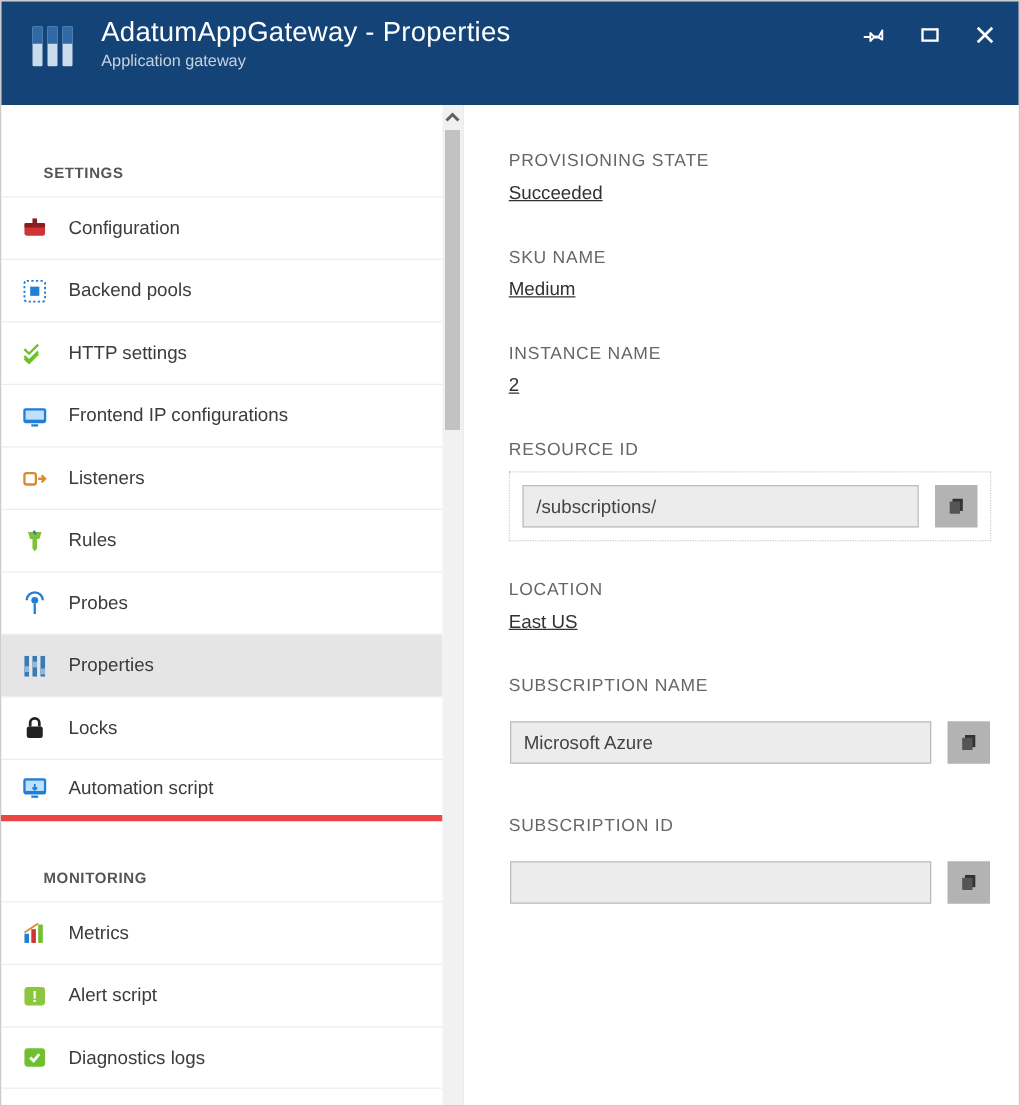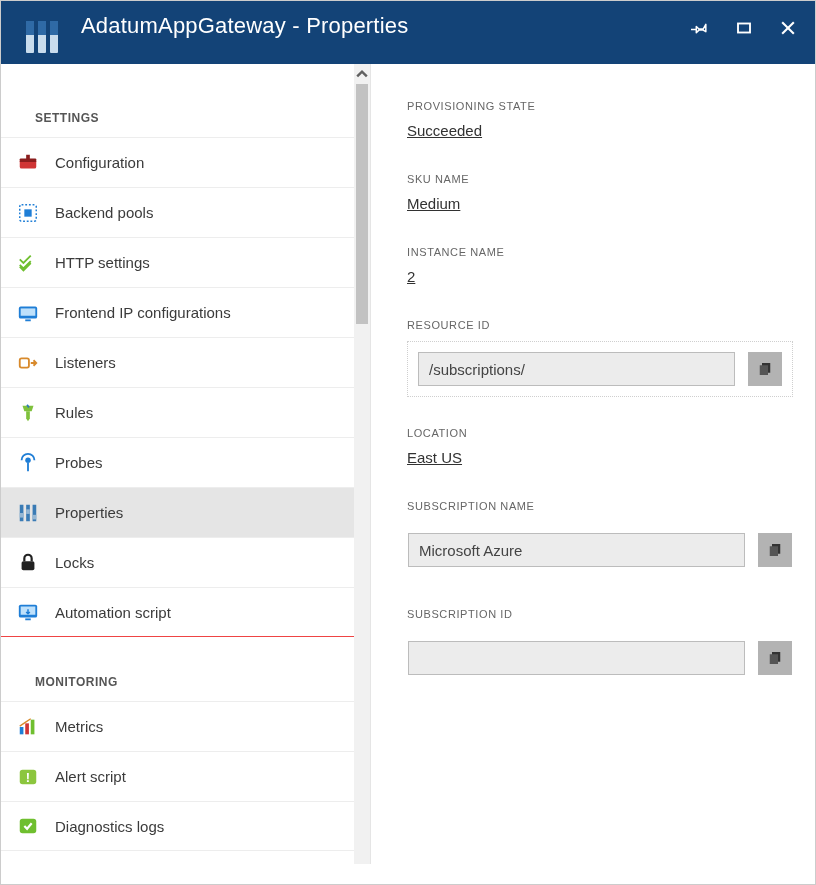--- a/index.html
+++ b/index.html
@@ -9,21 +9,21 @@
     color: #323232;
     background: #fff;
     width: 816px;
     height: 885px;
     overflow: hidden;
     border: 1px solid #ccc;
   }
   .header {
     background: #134377;
     color: #fff;
-    height: 63px;
+    height: 83px;
     display: flex;
     align-items: flex-start;
     padding: 12px 10px 0 22px;
   }
   .header-icon {
     width: 40px; height: 40px;
     margin-top: 4px;
     margin-right: 18px;
     flex: 0 0 auto;
   }
@@ -111,21 +111,21 @@
   .section-gap {
     height: 38px;
   }
 
   .main {
     flex: 1;
     padding: 36px 22px 20px 36px;
     overflow-y: auto;
   }
   .prop-label {
-    font-size: 11px;
+    font-size: 14px;
     letter-spacing: .6px;
     color: #666;
     margin-bottom: 10px;
   }
   .prop-value {
     font-size: 15px;
     color: #323232;
     margin-bottom: 34px;
     text-decoration: underline;
   }
@@ -164,20 +164,21 @@
       <rect x="3" y="4" width="8" height="32" rx="1" fill="#c9dced"></rect>
       <rect x="15" y="4" width="8" height="32" rx="1" fill="#c9dced"></rect>
       <rect x="27" y="4" width="8" height="32" rx="1" fill="#c9dced"></rect>
       <rect x="3" y="4" width="8" height="14" fill="#2f6aa6"></rect>
       <rect x="15" y="4" width="8" height="14" fill="#2f6aa6"></rect>
       <rect x="27" y="4" width="8" height="14" fill="#2f6aa6"></rect>
     </svg>
   </div>
   <div class="header-titles">
     <div class="header-title">AdatumAppGateway - Properties</div>
+    <div class="header-subtitle">Application gateway</div>
   </div>
   <div class="header-actions">
     <div class="header-action" title="Pin">
       <svg viewBox="0 0 24 24" width="18" height="18" fill="none" stroke="white" stroke-width="2">
         <path d="M14 3l7 7-4 1-4 4 0 5-3-3-6 6 6-6-3-3 5 0 4-4z" transform="rotate(45 12 12)" stroke-linejoin="round"></path>
       </svg>
     </div>
     <div class="header-action" title="Maximize">
       <svg viewBox="0 0 24 24" width="18" height="18" fill="none" stroke="white" stroke-width="2.5">
         <rect x="4" y="6" width="16" height="12"></rect>
@@ -292,21 +293,21 @@
       <div class="nav-item">
         <span class="nav-icon">
           <svg viewBox="0 0 24 24" width="22" height="22">
               <rect x="5" y="10" width="14" height="10" rx="2" fill="#222"></rect>
               <path d="M8 10V7a4 4 0 0 1 8 0v3" fill="none" stroke="#222" stroke-width="2.4"></path>
             </svg>
         </span>
         <span>Locks</span>
       </div>
 
-      <div class="nav-item" style="border-bottom:1px solid #ef4444">
+      <div class="nav-item" style="border-bottom:5px solid #ef4444">
         <span class="nav-icon">
           <svg viewBox="0 0 24 24" width="22" height="22">
               <rect x="2" y="4" width="20" height="14" rx="2" fill="#1f7ed6"></rect>
               <rect x="4" y="6" width="16" height="9" fill="#bfe1fb"></rect>
               <path d="M12 9v5m-2 -2l2 2 2-2" stroke="#1f7ed6" stroke-width="1.6" fill="none"></path>
               <rect x="9" y="19" width="6" height="2" fill="#1f7ed6"></rect>
             </svg>
         </span>
         <span>Automation script</span>
       </div>

